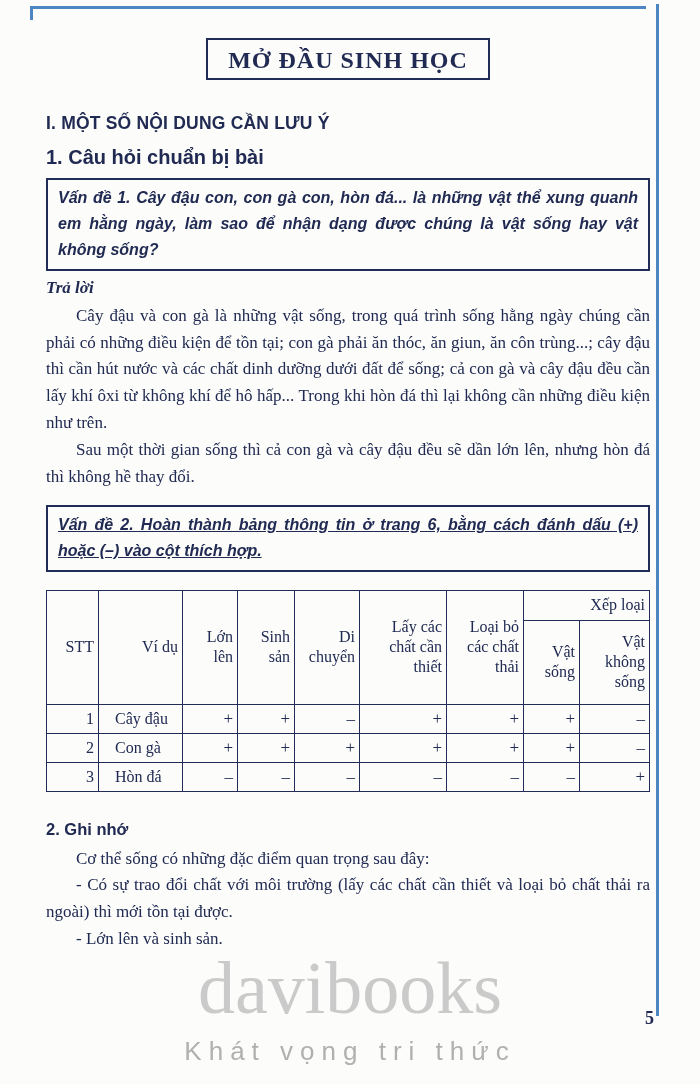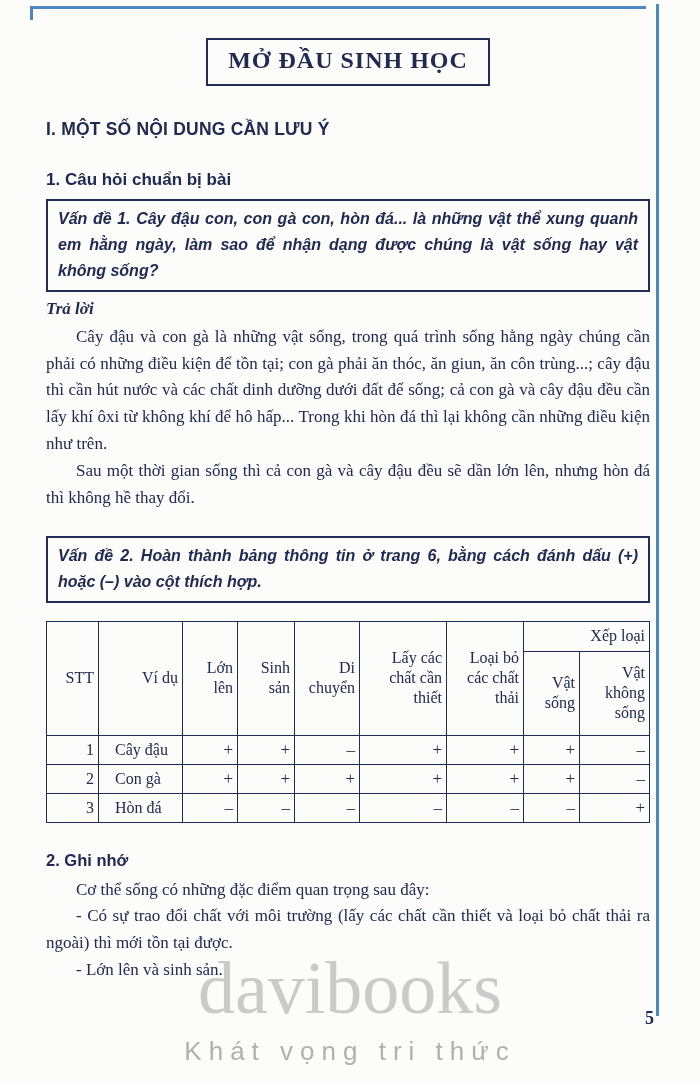--- a/index.html
+++ b/index.html
@@ -16,58 +16,58 @@
   .rule-top   { position:absolute; left:30px;  top:6px;  width:616px; height:3px;  background:#4e86c3; }
   .rule-stub  { position:absolute; left:30px;  top:6px;  width:3px;   height:14px; background:#4e86c3; }
   .rule-right { position:absolute; left:656px; top:4px;  width:3px;   height:1012px; background:#4e86c3; }
 
   .content { position:relative; z-index:1; padding:38px 50px 0 46px; }
 
   .title-box-wrap { text-align:center; }
   .title-box {
     display:inline-block;
     border:2px solid #222c58;
-    padding:7px 20px 10px;
+    padding:7px 20px 4px;
     font-family:"Liberation Serif", serif;
     font-weight:bold;
     font-size:24px;
     letter-spacing:1px;
   }
   .lesson-title {
     margin-top:26px;
     text-align:center;
     font-family:"Liberation Sans", sans-serif;
     font-weight:bold;
     font-size:18.5px;
   }
   .section-heading {
     margin-top:33px;
     font-family:"Liberation Sans", sans-serif;
     font-weight:bold;
     font-size:17.5px;
     letter-spacing:0.2px;
   }
   .sub-heading {
-    margin-top:30px;
-    font-family:"Liberation Sans", sans-serif;
-    font-weight:bold;
-    font-size:17px;
+    margin-top:12px;
+    font-family:"Liberation Sans", sans-serif;
+    font-weight:bold;
+    font-size:20px;
   }
   .problem-box {
     margin-top:9px;
     border:2px solid #222c58;
     padding:5px 10px 6px;
     font-family:"Liberation Sans", sans-serif;
     font-weight:bold;
     font-style:italic;
     font-size:16px;
     line-height:1.62;
     text-align:justify;
   }
-  .box2 { margin-top:24px; }
+  .box2 { margin-top:14px;text-decoration:underline; }
   .answer-label {
     margin-top:7px;
     font-weight:bold;
     font-style:italic;
     font-size:17px;
   }
   p.body {
     font-size:17px;
     line-height:1.58;
     text-align:justify;

